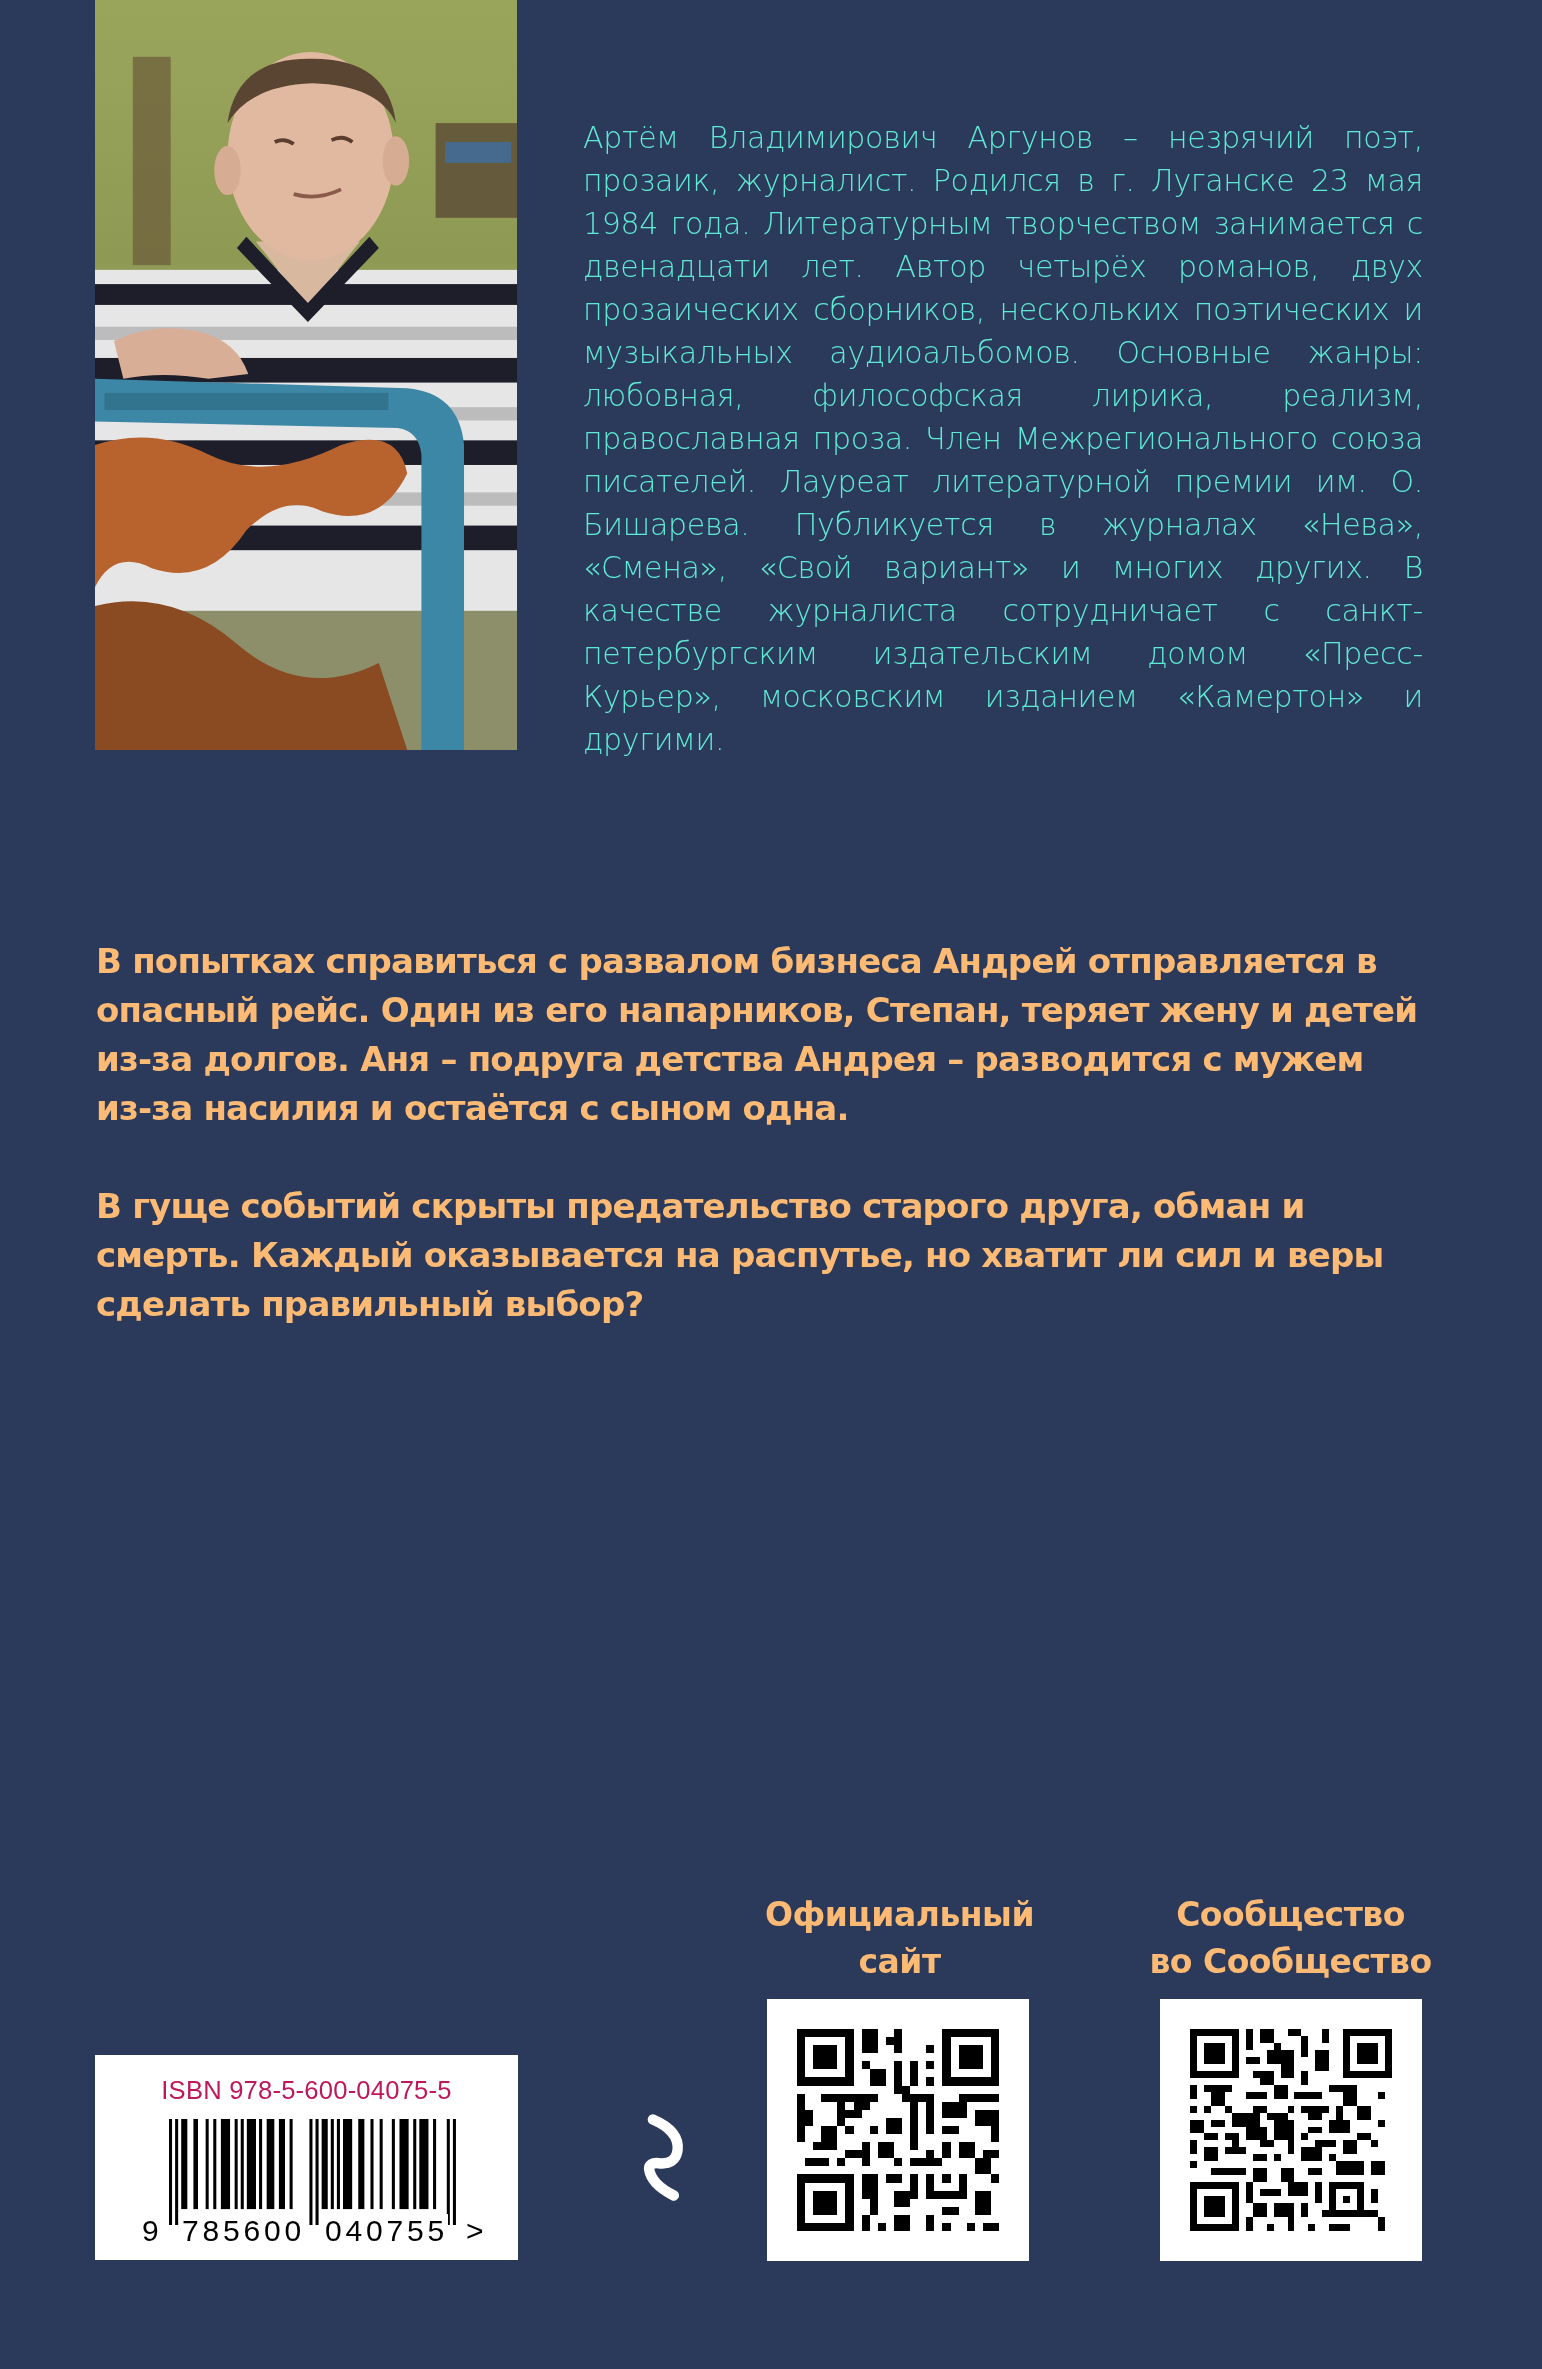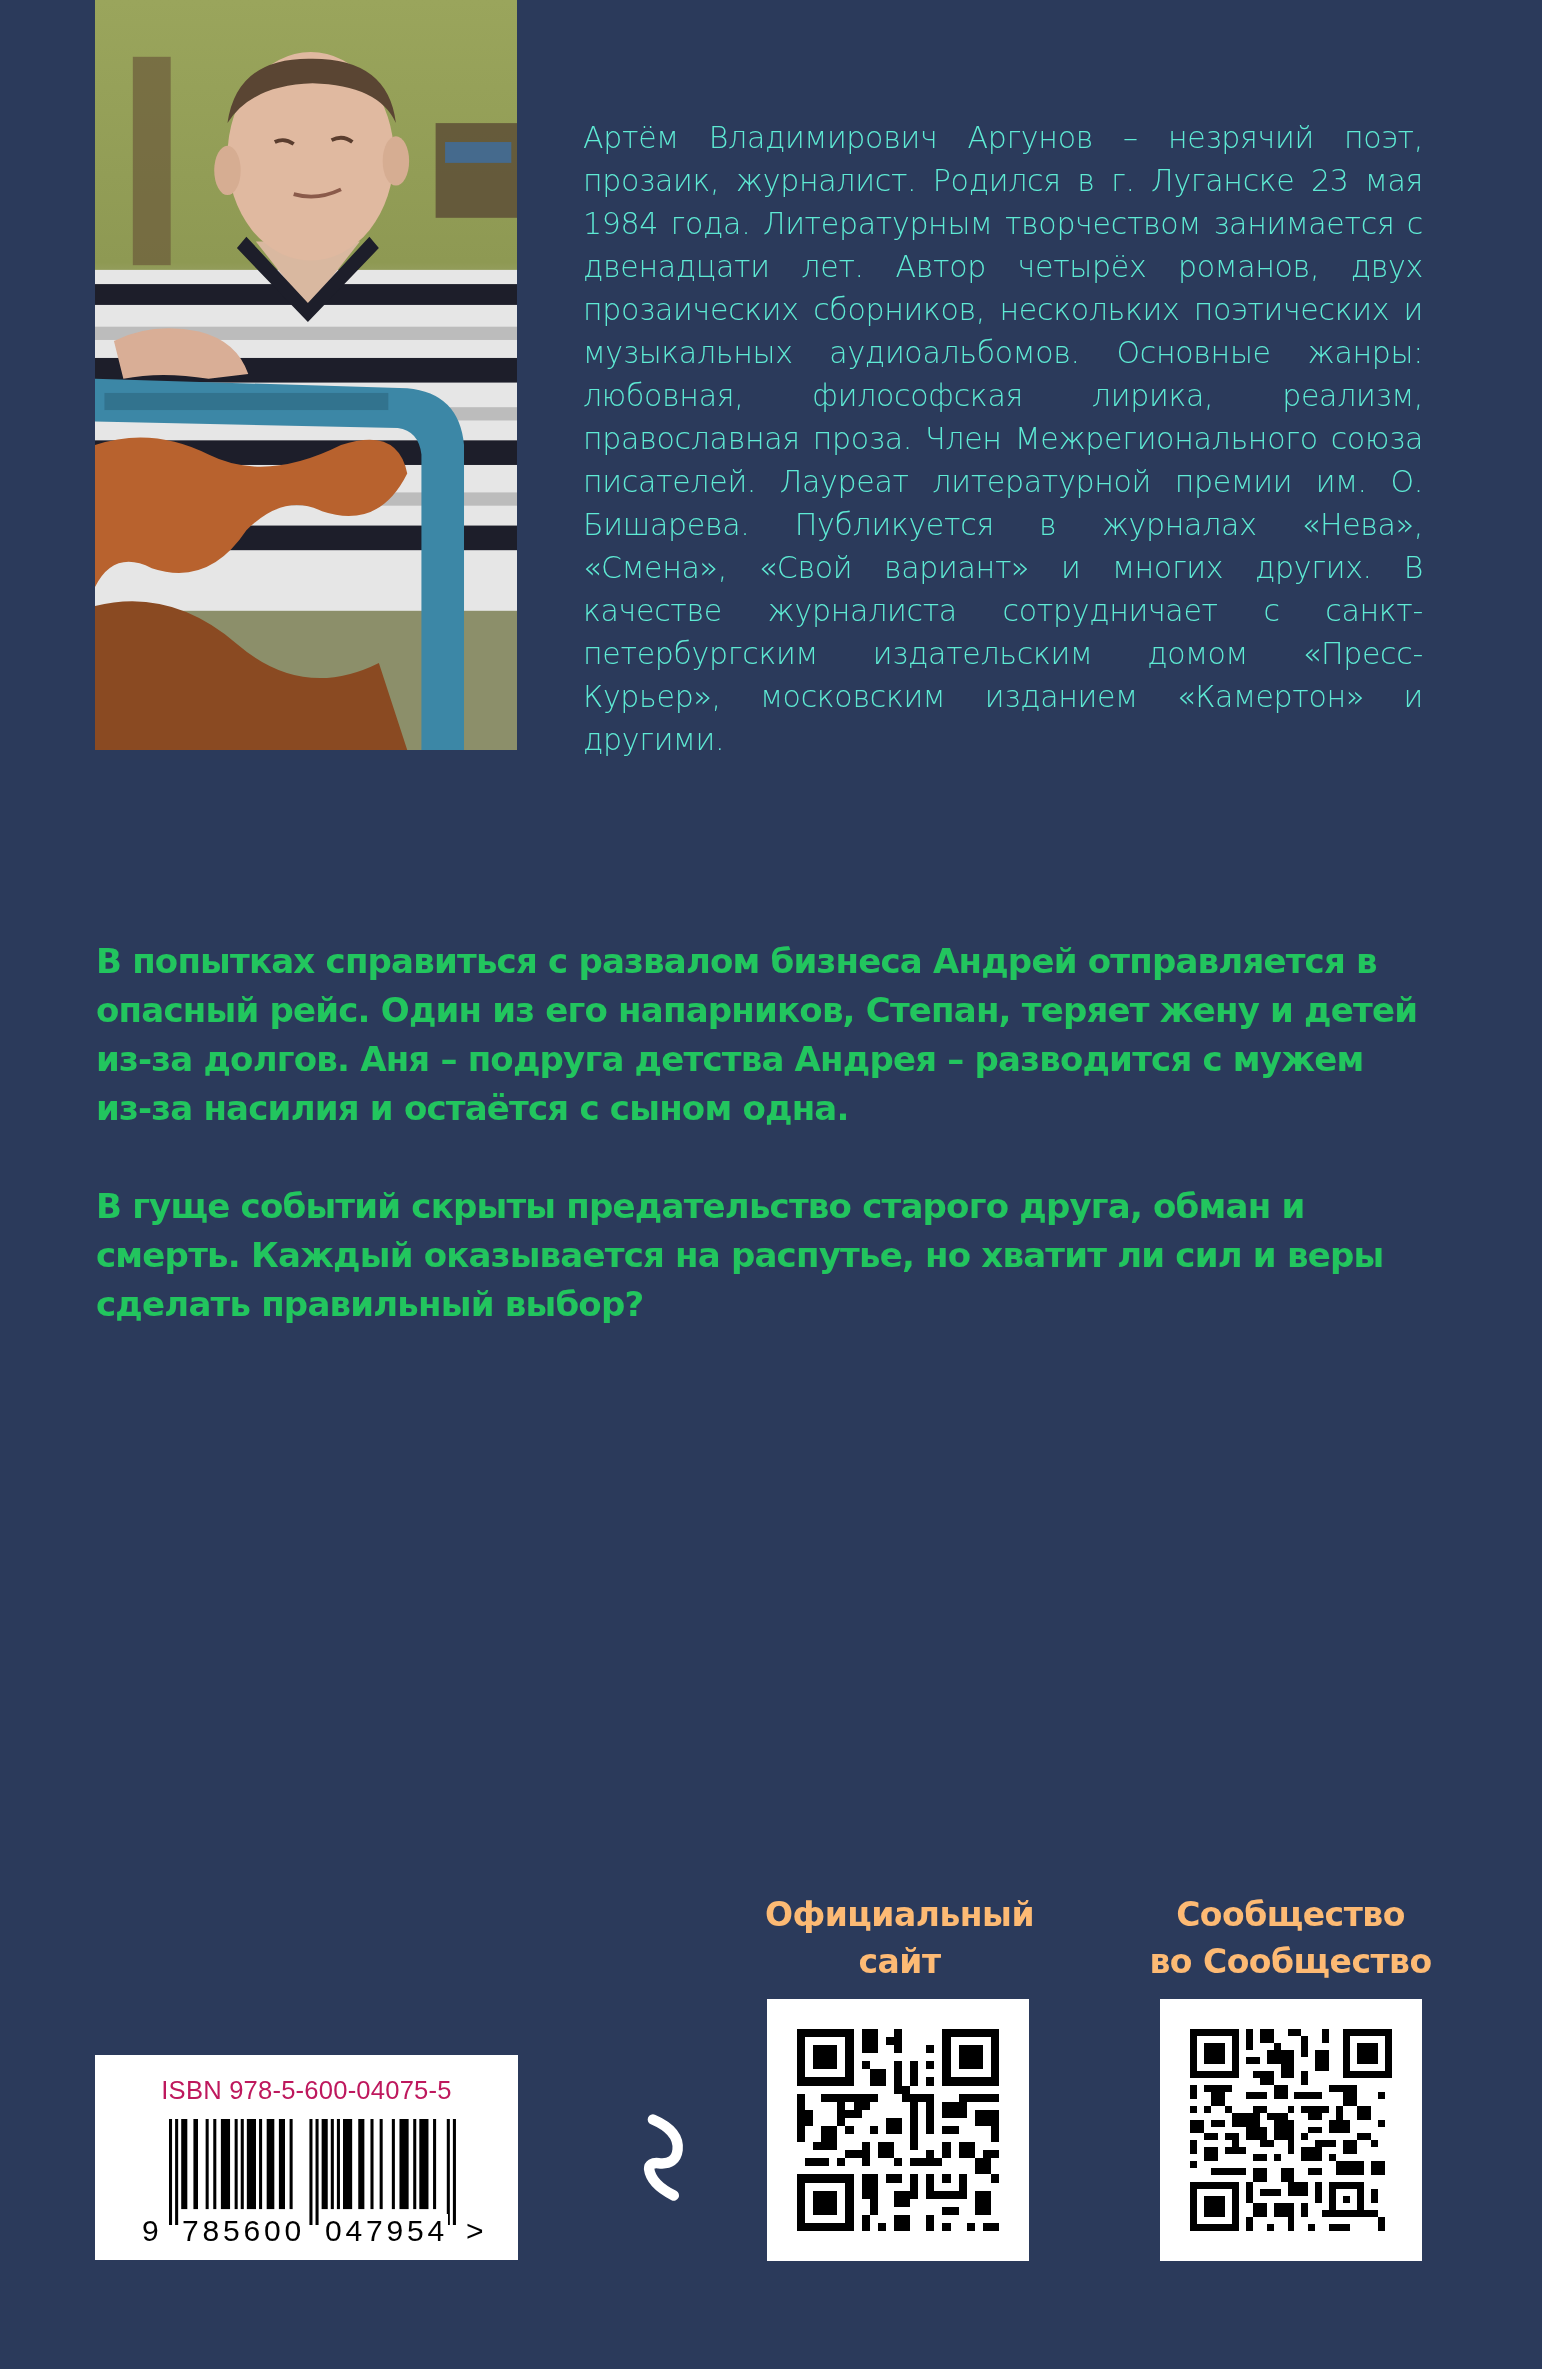--- a/index.html
+++ b/index.html
@@ -21,21 +21,21 @@
     font-family: "DejaVu Sans", sans-serif;
     font-size: 30px; line-height: 43px;
     text-align: justify; text-align-last: left;
     color: #5eead4; letter-spacing: -0.3px;
     font-weight: 300;
   }
   .blurb {
     position: absolute; left: 96px; top: 937px; width: 1330px;
     font-family: "DejaVu Sans", sans-serif;
     font-size: 34px; line-height: 49px; font-weight: bold;
-    color: #22c55e; letter-spacing: -0.8px;
+    color: #fdba74; letter-spacing: -0.8px;
   }
   .blurb p { margin: 0 0 49px 0; }
   .barcode-box {
     position: absolute; left: 95px; top: 2055px; width: 423px; height: 205px;
     background: #ffffff;
   }
   .isbn-text {
     position: absolute; left: 0; right: 0; top: 21px; text-align: center;
     font-family: "Liberation Sans", sans-serif; font-size: 25.6px; color: #be185d;
     letter-spacing: 0.2px;
@@ -148,21 +148,21 @@
         <rect x="82" y="0" width="3" height="34"></rect>
           <rect x="86.5" y="0" width="1" height="34"></rect>
         <rect x="91" y="0" width="1" height="40"></rect>
           <rect x="93" y="0" width="1" height="40"></rect>
       </g>
     </svg>
   </div>
   <div class="ean-digits">
     <span style="left:0px;">9</span>
     <span style="left:40px;text-align:center;">785600</span>
-    <span style="left:183px;">047954</span>
+    <span style="left:183px;">040755</span>
     <span style="left:324px;">&gt;</span>
   </div>
 </div>
 
 <div class="logo">
   <svg viewBox="0 0 60 100" width="57" height="95">
     <path d="M22 10 Q50 22 48 42 Q46 58 28 56 Q18 55 18 62 Q20 78 44 90" stroke="#ffffff" stroke-width="11" fill="none" stroke-linecap="round"></path>
   </svg>
 </div>
 

